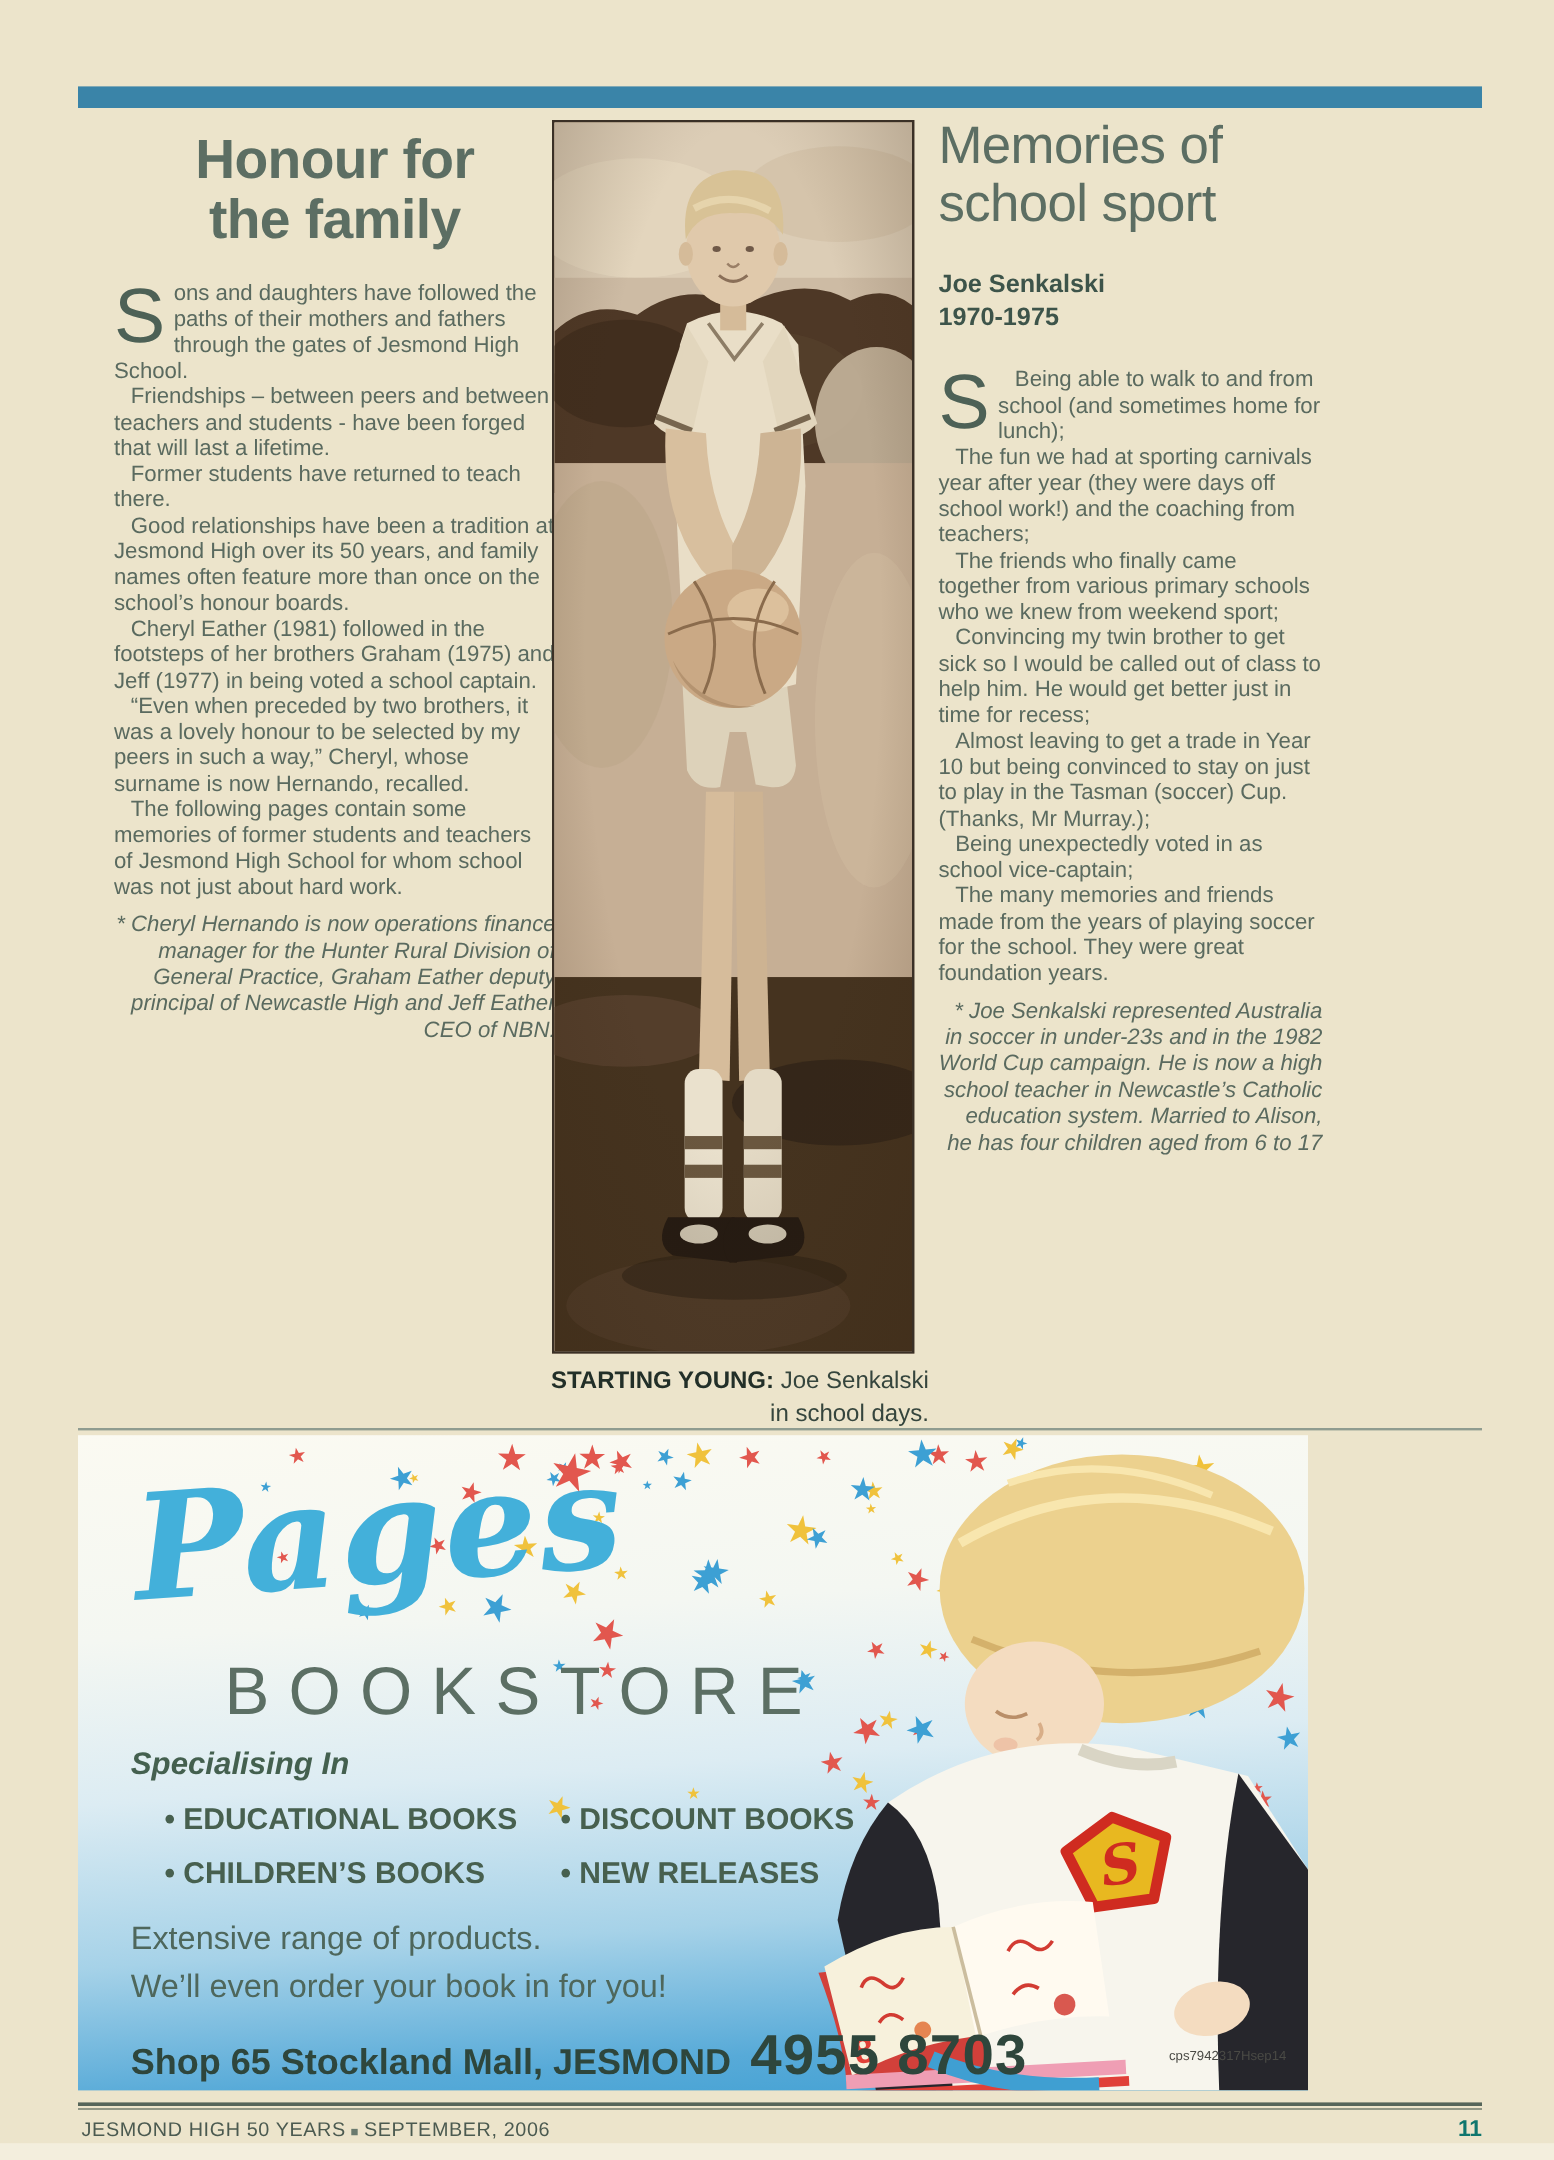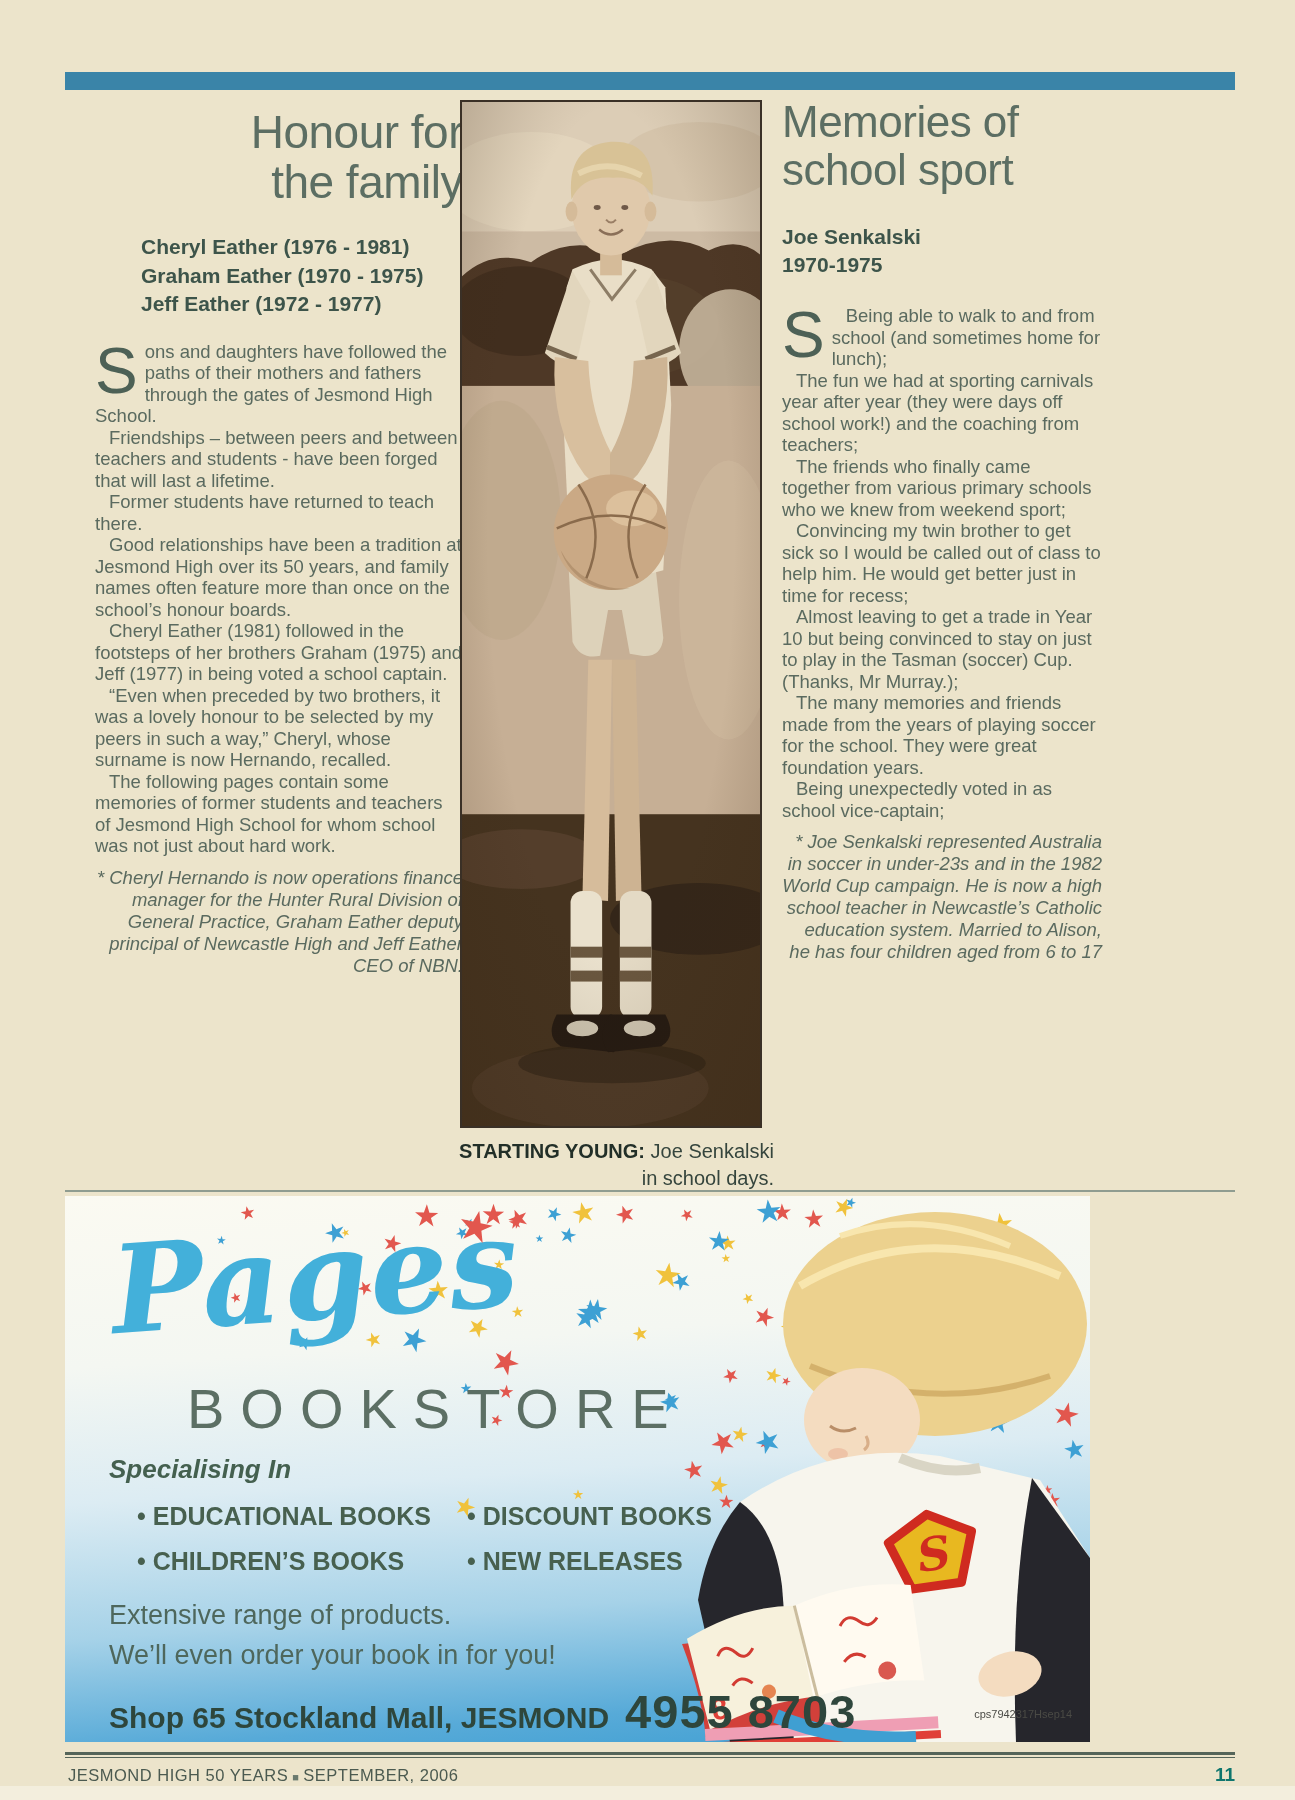--- a/index.html
+++ b/index.html
@@ -9,22 +9,22 @@
     background:#ece4cb;
     font-family:"Liberation Sans", sans-serif;
     overflow:hidden;
   }
   
   .topbar{position:absolute;left:65px;top:72px;width:1170px;height:18px;background:#3a84a8;}
 
   
   .left-col{position:absolute;left:95px;top:108px;width:368px;}
   .headline{
-    font-size:46px;line-height:1.08;color:#5c6e63;font-weight:400;
-    text-align:right;letter-spacing:-0.5px;margin:0 0 26px 0;
+    font-size:46px;line-height:1.08;color:#5c6e63;font-weight:700;
+    text-align:center;letter-spacing:-0.5px;margin:0 0 26px 0;
   }
   .names{margin:0 0 22px 46px;}
   .names .name-line{font-size:21px;font-weight:700;color:#3d544a;line-height:1.36;}
   .body-copy{font-size:18.5px;line-height:21.5px;color:#5a6a5f;}
   .body-copy p{margin:0;}
   .body-copy p.indent{text-indent:14px;}
   .dropcap{
     float:left;font-size:64px;line-height:52px;color:#4d6156;
     padding:4px 7px 0 0;font-weight:400;
   }
@@ -108,25 +108,20 @@
 </style>
 </head>
 <body>
 
 <div class="page">
 
   <div class="topbar"></div>
 
   <div class="left-col">
     <h1 class="headline"><span>Honour for</span><br><span>the family</span></h1>
-    <div class="names">
-        <div class="name-line">Cheryl Eather (1976 - 1981)</div>
-        <div class="name-line">Graham Eather (1970 - 1975)</div>
-        <div class="name-line">Jeff Eather (1972 - 1977)</div>
-      </div>
     <div class="body-copy">
       <p><span class="dropcap">S</span><span>ons and daughters have followed the paths of their mothers and fathers through the gates of Jesmond High School.</span></p>
       <div>
           <p class="indent">Friendships – between peers and between teachers and students - have been forged that will last a lifetime.</p>
           <p class="indent">Former students have returned to teach there.</p>
           <p class="indent">Good relationships have been a tradition at Jesmond High over its 50 years, and family names often feature more than once on the school’s honour boards.</p>
           <p class="indent">Cheryl Eather (1981) followed in the footsteps of her brothers Graham (1975) and Jeff (1977) in being voted a school captain.</p>
           <p class="indent">“Even when preceded by two brothers, it was a lovely honour to be selected by my peers in such a way,” Cheryl, whose surname is now Hernando, recalled.</p>
           <p class="indent">The following pages contain some memories of former students and teachers of Jesmond High School for whom school was not just about hard work.</p>
         </div>
@@ -207,22 +202,22 @@
       <div class="name-line">1970-1975</div>
     </div>
     <div class="body-copy">
       <p><span class="dropcap">S</span></p>
       <div>
           <p class="indent">Being able to walk to and from school (and sometimes home for lunch);</p>
           <p class="indent">The fun we had at sporting carnivals year after year (they were days off school work!) and the coaching from teachers;</p>
           <p class="indent">The friends who finally came together from various primary schools who we knew from weekend sport;</p>
           <p class="indent">Convincing my twin brother to get sick so I would be called out of class to help him. He would get better just in time for recess;</p>
           <p class="indent">Almost leaving to get a trade in Year 10 but being convinced to stay on just to play in the Tasman (soccer) Cup. (Thanks, Mr Murray.);</p>
+          <p class="indent">Being unexpectedly voted in as school vice-captain;</p>
           <p class="indent">The many memories and friends made from the years of playing soccer for the school. They were great foundation years.</p>
-          <p class="indent">Being unexpectedly voted in as school vice-captain;</p>
         </div>
       <div class="footnote">* Joe Senkalski represented Australia in soccer in under-23s and in the 1982 World Cup campaign. He is now a high school teacher in Newcastle’s Catholic education system. Married to Alison, he has four children aged from 6 to 17</div>
     </div>
   </div>
 
   <div class="ad-rule"></div>
   <div class="ad">
     <div class="star-field">
         <span class="star" style="left: 688.111px; top: 108.616px; font-size: 24.5948px; color: rgb(226, 87, 78); transform: rotate(21.0466deg);">★</span>
         <span class="star" style="left: 706.616px; top: 5.27585px; font-size: 22.7321px; color: rgb(226, 87, 78); transform: rotate(-2.98051deg);">★</span>

